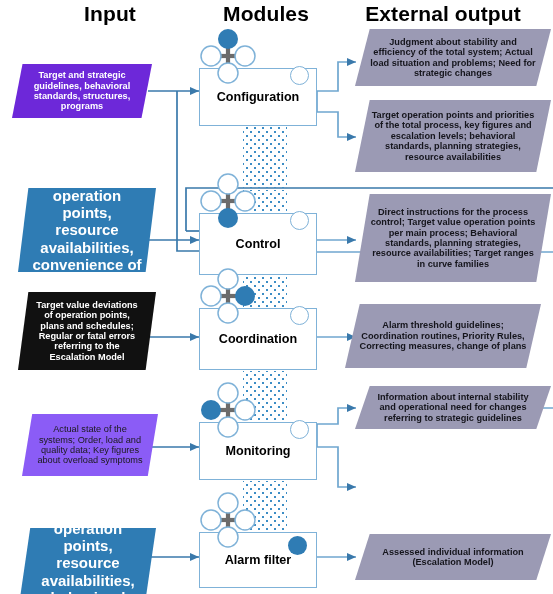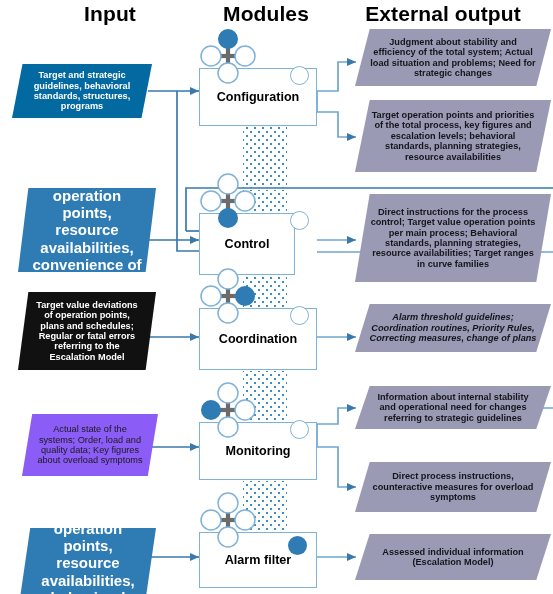--- a/index.html
+++ b/index.html
@@ -29,21 +29,21 @@
     display:flex;align-items:center;justify-content:center;
     text-align:center;
     box-sizing:border-box;
     -webkit-clip-path:polygon(7.5% 0,100% 0,92.5% 100%,0% 100%);
     clip-path:polygon(7.5% 0,100% 0,92.5% 100%,0% 100%);
     padding:4px 14px;
     line-height:1.14;
   }
   .par span{display:block;width:100%;}
 
-  .in-light{background:#0369a1;color:#ffffff;font-size:9.2px;font-weight:bold;}
+  .in-light{background:#6d28d9;color:#ffffff;font-size:9.2px;font-weight:bold;}
   .in-mid  {background:#2f7cb4;color:#ffffff;font-size:15px;font-weight:bold;}
   .in-dark {background:#111111;color:#ffffff;font-size:9.2px;font-weight:bold;}
   .in-grey {background:#8b5cf6;color:#1a1a1a;font-size:9.2px;font-weight:normal;text-align:center;}
 
   .out{background:#9b9ab4;color:#15151c;font-size:9.2px;font-weight:bold;}
 
   
   .module{
     position:absolute;
     background:#ffffff;
@@ -157,21 +157,21 @@
 
   <div class="par in-mid" style="left:20px;top:518px;width:136px;height:70px;margin-top:10px;">
     <span>Information about orders, actual operation points, resource availabilities, behavioral standards, errors and overload</span>
   </div>
 
   <div class="module" style="left:199px;top:68px;width:118px;height:58px;">
     <span>Configuration</span>
   </div>
   <div class="mod-corner-circle corner-open" style="left:290px;top:66px;"></div>
 
-  <div class="module" style="left:199px;top:213px;width:96px;height:62px;">
+  <div class="module" style="left:199px;top:213px;width:118px;height:62px;">
     <span>Control</span>
   </div>
   <div class="mod-corner-circle corner-open" style="left:290px;top:211px;"></div>
 
   <div class="module" style="left:199px;top:308px;width:118px;height:62px;">
     <span>Coordination</span>
   </div>
   <div class="mod-corner-circle corner-open" style="left:290px;top:306px;"></div>
 
   <div class="module" style="left:199px;top:422px;width:118px;height:58px;">
@@ -260,29 +260,26 @@
   </div>
 
   <div class="par out" style="left:355px;top:100px;width:196px;height:72px;">
     <span>Target operation points and priorities of the total process, key figures and escalation levels; behavioral standards, planning strategies, resource availabilities</span>
   </div>
 
   <div class="par out" style="left:355px;top:194px;width:196px;height:88px;">
     <span>Direct instructions for the process control; Target value operation points per main process; Behavioral standards, planning strategies, resource availabilities; Target ranges in curve families</span>
   </div>
 
-  <div class="par out" style="left:355px;top:304px;width:196px;height:48px;font-style:italic;">
+  <div class="par out" style="left:345px;top:304px;width:196px;height:64px;">
     <span>Alarm threshold guidelines; Coordination routines, Priority Rules, Correcting measures, change of plans</span>
   </div>
 
   <div class="par out" style="left:355px;top:386px;width:196px;height:43px;justify-content:center;">
     <span>Information about internal stability and operational need for changes referring to strategic guidelines</span>
   </div>
 
-  <div class="par out" style="left:355px;top:462px;width:196px;height:50px;">
-    <span>Direct process instructions, counteractive measures for overload symptoms</span>
-  </div>
 
   <div class="par out" style="left:355px;top:534px;width:196px;height:46px;">
     <span>Assessed individual information (Escalation Model)</span>
   </div>
 
 </div>
 
 </body></html>

